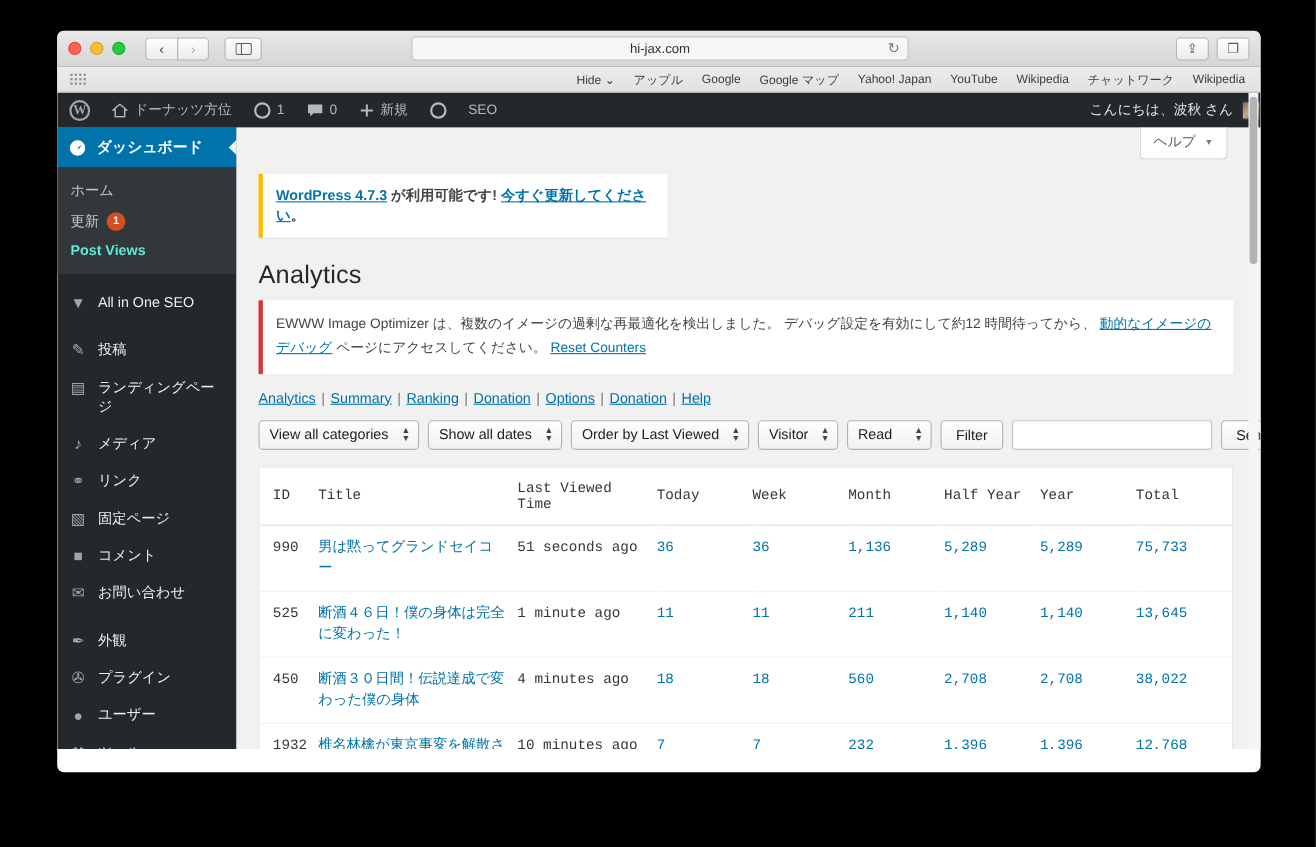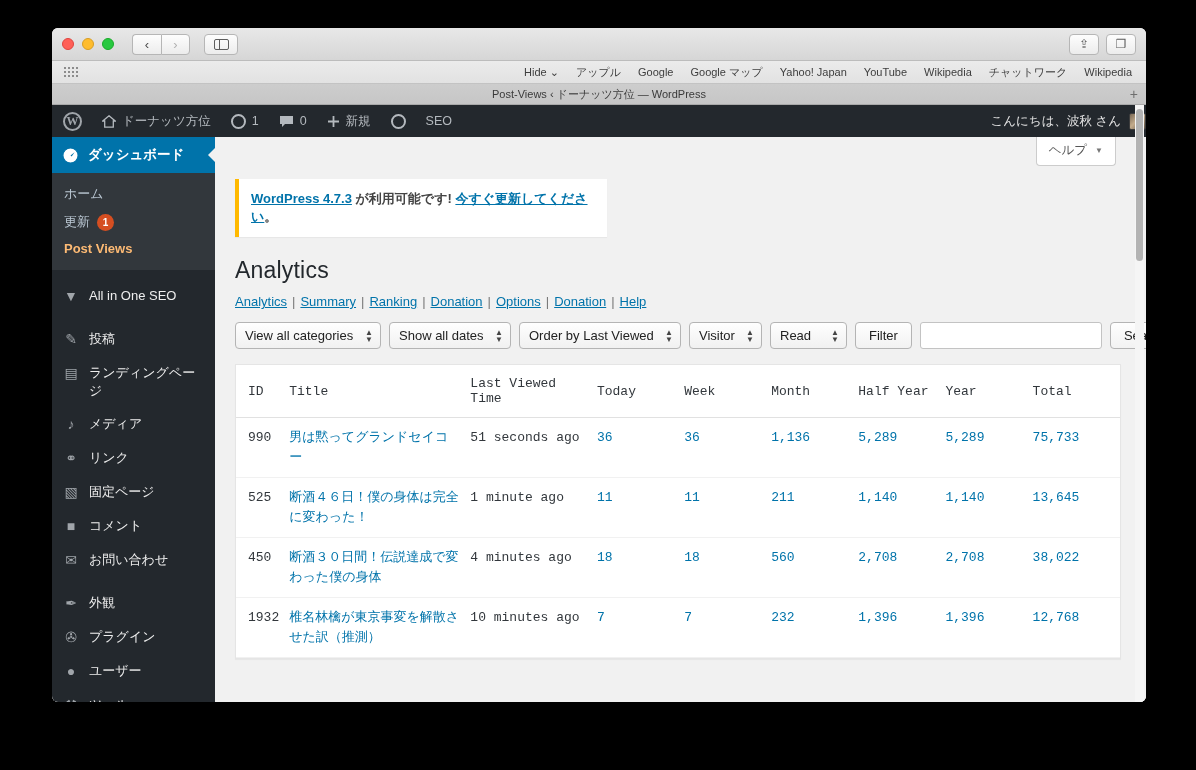--- a/index.html
+++ b/index.html
@@ -160,21 +160,21 @@
     content: ""; position: absolute; right: -1px; top: 50%;
     transform: translateY(-50%);
     border-top: 8px solid transparent; border-bottom: 8px solid transparent;
     border-right: 8px solid #f1f1f1;
   }
   .submenu { background: #32373c; padding: 7px 0 9px; }
   .submenu a {
     display: block; padding: 5px 0 5px 12px;
     color: #bbc8d4; font-size: 13px; text-decoration: none;
   }
-  .submenu a.current { color: #fdba74; font-weight: bold; }
+  .submenu a.current { color: #5eead4; font-weight: bold; }
   .upd-badge {
     display: inline-flex; align-items: center; justify-content: center;
     background: #d54e21; color: #fff;
     min-width: 17px; height: 17px; border-radius: 9px;
     font-size: 10px; font-weight: bold; margin-left: 7px;
     vertical-align: middle;
   }
   .menu-sep { height: 9px; }
   .menu-item {
     display: flex; align-items: flex-start; gap: 9px;
@@ -310,20 +310,24 @@
         </div>
       <div class="navbtn right">
           <span>›</span>
         </div>
     </div>
     <div class="sidebar-toggle">
       <svg width="15" height="11" viewBox="0 0 15 11">
         <rect x="0.5" y="0.5" width="14" height="10" rx="1.5" fill="none" stroke="#5d5d5d"></rect>
         <line x1="5.5" y1="0.5" x2="5.5" y2="10.5" stroke="#5d5d5d"></line>
       </svg>
+    </div>
+    <div class="urlbar">
+      <span>hi-jax.com</span>
+      <span class="reload">↻</span>
     </div>
     <div class="tb-right">
       <div class="tb-btn">
           <span>⇪</span>
         </div>
       <div class="tb-btn">
           <span>❐</span>
         </div>
     </div>
   </div>
@@ -349,24 +353,20 @@
         <span>Google</span>
         <span>Google マップ</span>
         <span>Yahoo! Japan</span>
         <span>YouTube</span>
         <span>Wikipedia</span>
         <span>チャットワーク</span>
         <span>Wikipedia</span>
       </div>
   </div>
 
-  <div class="tabbar">
-    <span>Post-Views ‹ ドーナッツ方位 — WordPress</span>
-    <span class="plus">+</span>
-  </div>
 
   <div class="wp-viewport">
 
     <div class="adminbar">
       <div class="ab-item first">
         <span class="wp-logo">W</span>
       </div>
       <div class="ab-item">
         <svg width="14" height="13" viewBox="0 0 14 13">
           <path d="M7 0.8 L13.2 6 L11.3 6 L11.3 12.2 L2.7 12.2 L2.7 6 L0.8 6 Z" fill="none" stroke="#b4b9be" stroke-width="1.3"></path>
@@ -480,20 +480,23 @@
             <span class="caret">▼</span>
           </div>
         </div>
 
         <div class="notice-update">
           <a href="#">WordPress 4.7.3</a><span> が利用可能です! </span><a href="#">今すぐ更新してください</a><span>。</span>
         </div>
 
         <h1 class="page-title">Analytics</h1>
 
+        <div class="notice-error">
+          <span>EWWW Image Optimizer は、複数のイメージの過剰な再最適化を検出しました。 デバッグ設定を有効にして約12 時間待ってから、 </span><a href="#">動的なイメージのデバッグ</a><span> ページにアクセスしてください。 </span><a href="#">Reset Counters</a>
+        </div>
 
         <div class="nav-links" id="nav-links"><a href="#">Analytics</a><span class="sep">|</span><a href="#">Summary</a><span class="sep">|</span><a href="#">Ranking</a><span class="sep">|</span><a href="#">Donation</a><span class="sep">|</span><a href="#">Options</a><span class="sep">|</span><a href="#">Donation</a><span class="sep">|</span><a href="#">Help</a></div>
 
         <div class="filter-row">
           <span class="sel-wrap">
             <select class="wp-select">
               <option>View all categories</option>
             </select>
             <span class="arrows">
                 <span>▲</span>

